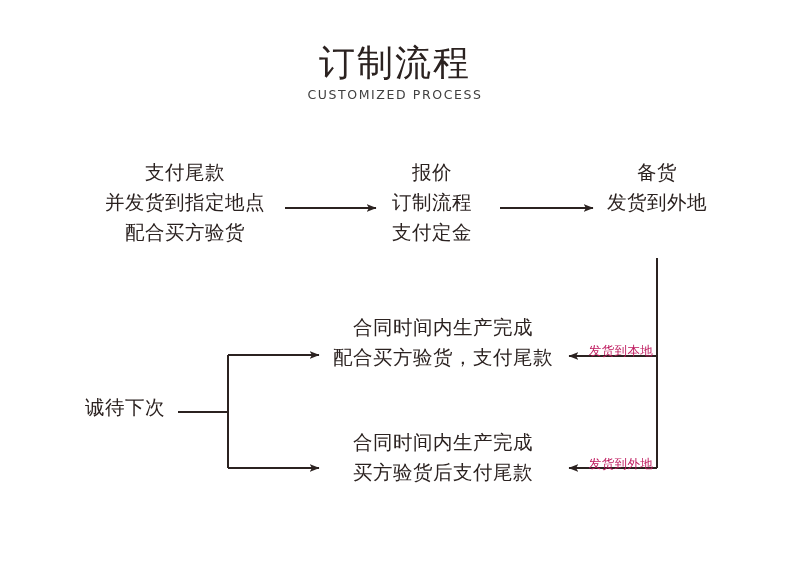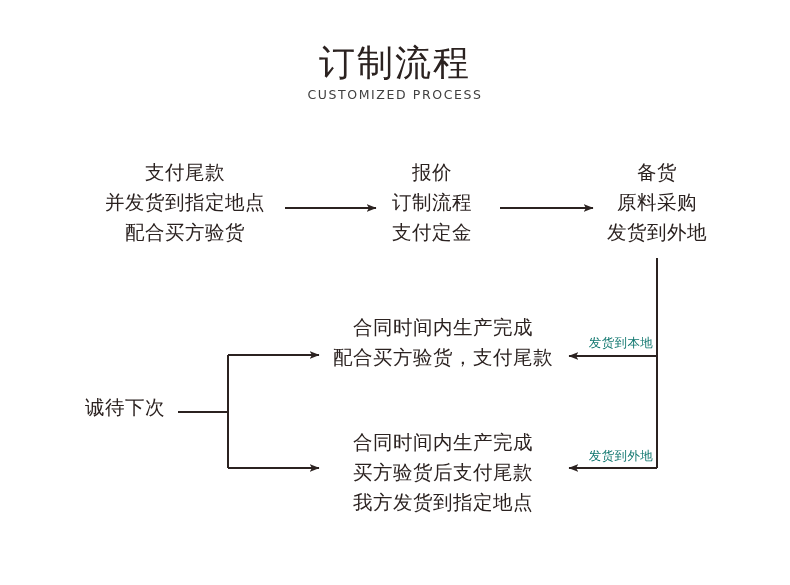--- a/index.html
+++ b/index.html
@@ -73,23 +73,24 @@
     width: 790px;
     height: 585px;
     pointer-events: none;
   }
 
   
   .edge-label {
     font-size: 12.5px;
     line-height: 14px;
     letter-spacing: 0.4px;
-    color: #0f766e;
+    color: #be185d;
     white-space: nowrap;
     text-align: center;
+    margin-top: 8px;
   }
   #label-local  { left: 584px; top: 336px; width: 74px; }
   #label-remote { left: 584px; top: 449px; width: 74px; }
 </style>
 </head>
 <body>
 
 <div id="flow-root">
 
   <div class="abs" id="header-block">
@@ -133,33 +134,31 @@
   </div>
 
   <div class="abs node" id="node-quote">
     <span class="line">报价</span>
     <span class="line">订制流程</span>
     <span class="line">支付定金</span>
   </div>
 
   <div class="abs node" id="node-stock">
     <span class="line">备货</span>
-    <span class="line">原料采购</span>
     <span class="line">发货到外地</span>
   </div>
 
   <div class="abs node" id="node-local">
     <span class="line">合同时间内生产完成</span>
     <span class="line">配合买方验货，支付尾款</span>
   </div>
 
   <div class="abs node" id="node-remote">
     <span class="line">合同时间内生产完成</span>
     <span class="line">买方验货后支付尾款</span>
-    <span class="line">我方发货到指定地点</span>
   </div>
 
   <div class="abs node" id="node-again">
     <span class="line">诚待下次</span>
   </div>
 
   <div class="abs edge-label" id="label-local">发货到本地</div>
   <div class="abs edge-label" id="label-remote">发货到外地</div>
 
 </div>

